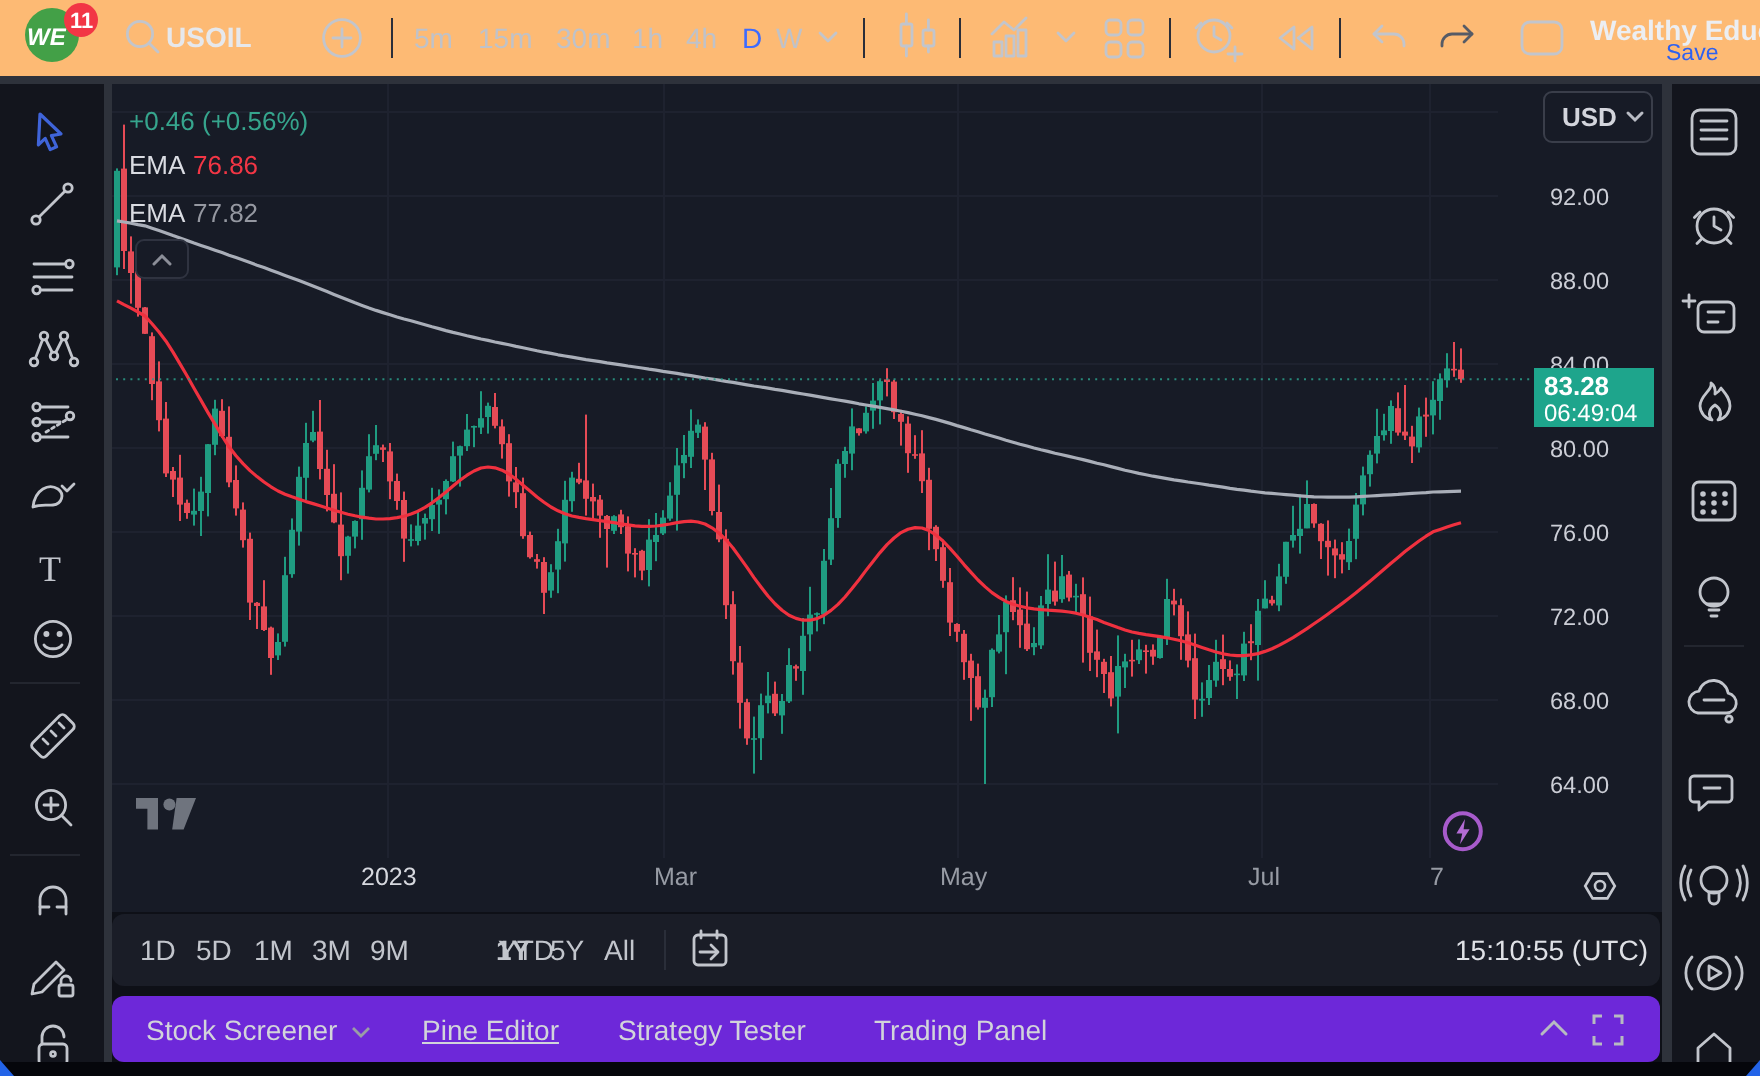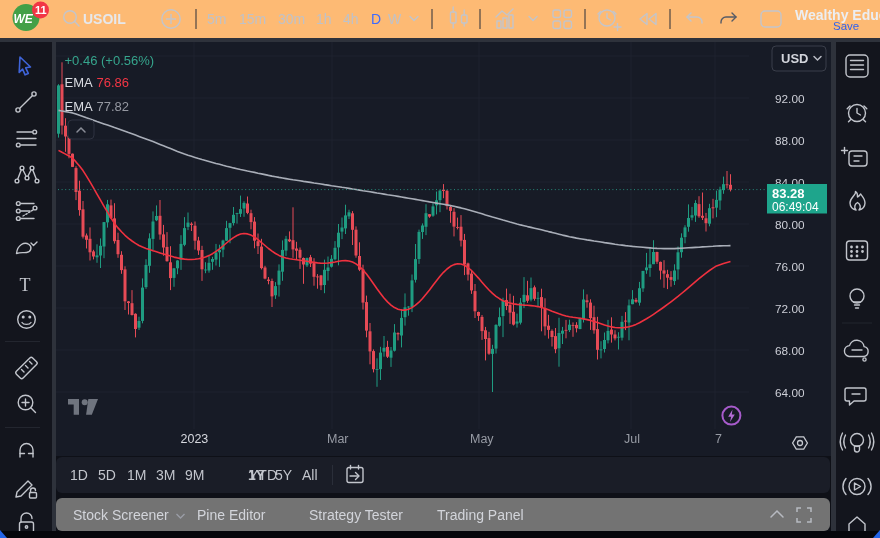--- a/index.html
+++ b/index.html
@@ -751,29 +751,30 @@
       <span class="abs" style="left:246px;top:10px;">All</span>
     </div>
     <div class="abs" style="left:276px; top:8px; width:1px; height:20px; background:#2a2e39;"></div>
     <svg class="abs" style="left:288px; top:7px;" width="22" height="22" viewBox="0 0 22 22">
       <path d="M 3,5.5 a 2,2 0 0 1 2,-2 h 12 a 2,2 0 0 1 2,2 v 11 a 2,2 0 0 1 -2,2 h -12 a 2,2 0 0 1 -2,-2 z" class="ic"></path>
       <line x1="6.5" y1="1.5" x2="6.5" y2="5" class="ic"></line>
       <line x1="14.5" y1="1.5" x2="14.5" y2="5" class="ic"></line>
       <line x1="6" y1="12" x2="14.5" y2="12" class="ic"></line>
       <path d="M 11.5,8.5 l 3.5,3.5 l -3.5,3.5" class="ic"></path>
     </svg>
+    <div class="abs" style="right:6px; top:0; height:36px; display:flex; align-items:center; font-size:14px; color:#dfe1e6;">15:10:55&nbsp;(UTC)</div>
   </div>
 
-  <div class="abs" style="left:56px; top:498px; width:774px; height:33px; background:#737373; border-radius:6px;">
+  <div class="abs" style="left:56px; top:498px; width:774px; height:33px; background:#6d28d9; border-radius:6px;">
     <div class="abs" style="left:0; top:0; height:33px; width:600px; font-size:14px; color:#d2d4da;">
       <span class="abs" style="left:17px;top:9px;">Stock Screener</span>
       <svg class="abs" style="left:119px;top:14px;" width="11" height="8" viewBox="0 0 11 8">
           <path d="M 1.5,2 l 4,4 l 4,-4" stroke="#9a9da6" stroke-width="1.4" fill="none"></path>
         </svg>
-      <span class="abs" style="left:141px;top:9px;">Pine Editor</span>
+      <span class="abs" style="left:155px;top:9px;text-decoration:underline;">Pine Editor</span>
       <span class="abs" style="left:253px;top:9px;">Strategy Tester</span>
       <span class="abs" style="left:381px;top:9px;">Trading Panel</span>
     </div>
     <svg class="abs" style="right:45px; top:10px;" width="16" height="14" viewBox="0 0 16 14">
         <path d="M 2,9 l 6,-6 l 6,6" stroke="#b7bac1" stroke-width="1.5" fill="none" stroke-linecap="round"></path>
       </svg>
     <svg class="abs" style="right:17px; top:8px;" width="18" height="18" viewBox="0 0 18 18">
       <g stroke="#b7bac1" stroke-width="1.5" fill="none">
         <path d="M 2,6 v -4 h 4"></path>
           <path d="M 12,2 h 4 v 4"></path>

